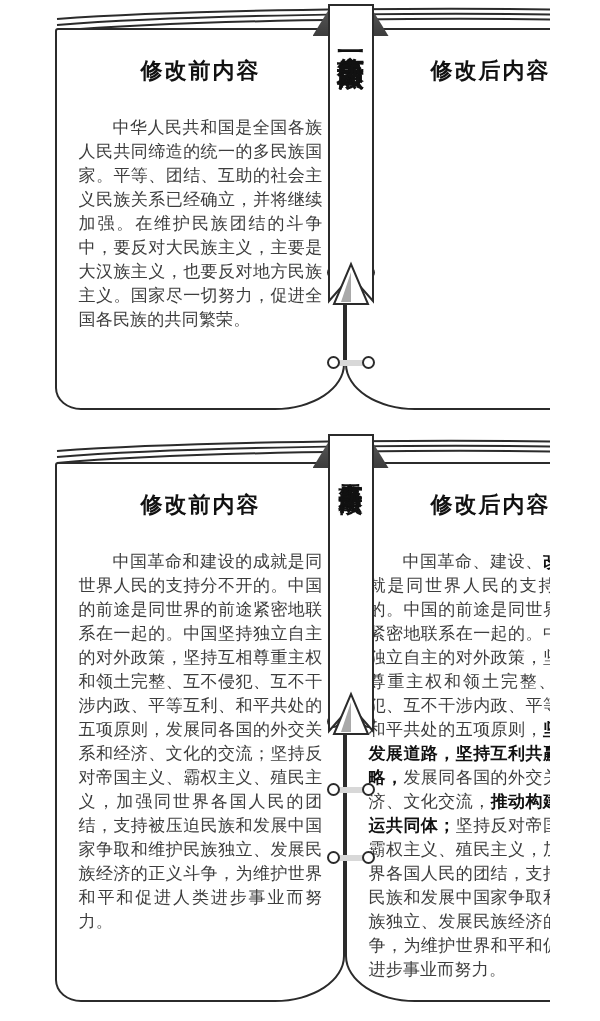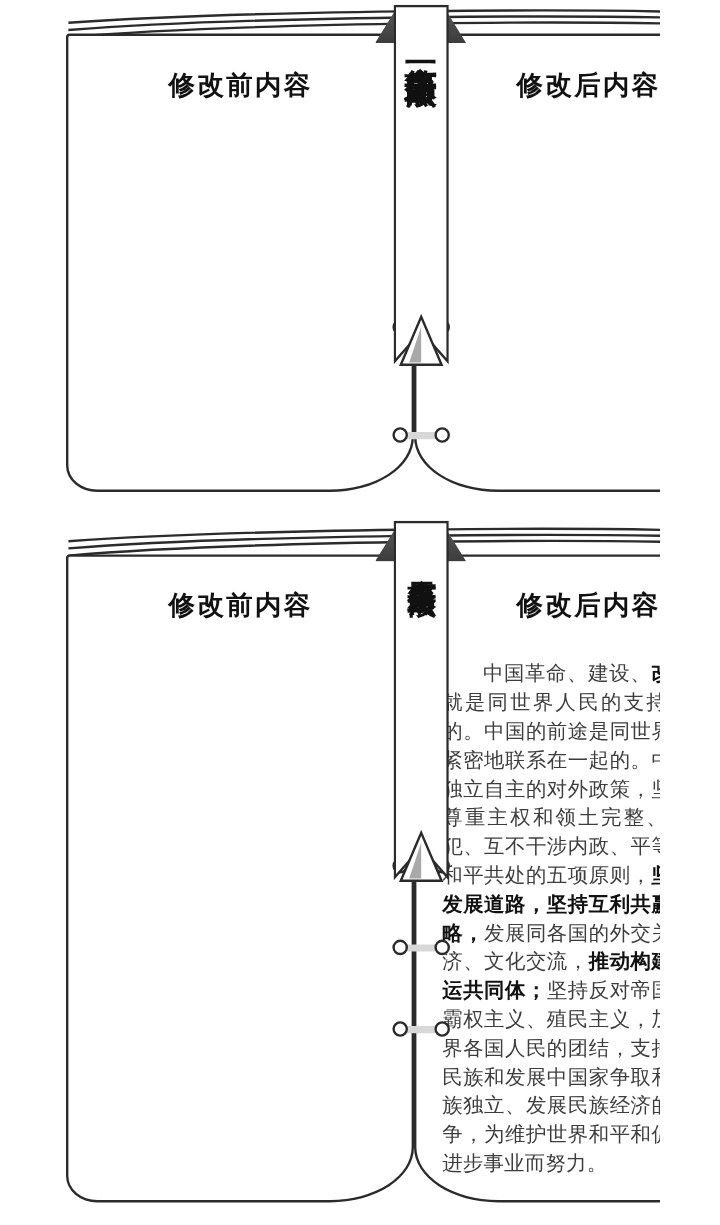--- a/index.html
+++ b/index.html
@@ -64,20 +64,21 @@
 <div class="stage">
 
   <svg class="curl" style="top:6px" viewBox="0 0 592 26">
     <path d="M2,25 C140,13 460,9 590,17"></path>
     <path d="M2,19 C140,8 460,4 590,12"></path>
     <path d="M2,13 C140,3 460,-1 590,7"></path>
   </svg>
 
   <div class="page pageL" style="top:28px;height:382px">
     <h2>修改前内容</h2>
+    <p>中华人民共和国是全国各族人民共同缔造的统一的多民族国家。平等、团结、互助的社会主义民族关系已经确立，并将继续加强。在维护民族团结的斗争中，要反对大民族主义，主要是大汉族主义，也要反对地方民族主义。国家尽一切努力，促进全国各民族的共同繁荣。</p>
   </div>
 
   <div class="page pageR" style="top:28px;height:382px">
     <h2>修改后内容</h2>
   </div>
 
   <div class="ring-row" style="top:266px">
     <span class="ring-bar"></span>
     <span class="ring ring-l"></span>
     <span class="ring ring-r"></span>
@@ -103,20 +104,21 @@
   </div>
 
   <svg class="curl" style="top:438px" viewBox="0 0 592 26">
     <path d="M2,25 C140,13 460,9 590,17"></path>
     <path d="M2,19 C140,8 460,4 590,12"></path>
     <path d="M2,13 C140,3 460,-1 590,7"></path>
   </svg>
 
   <div class="page pageL" style="top:462px;height:540px">
     <h2>修改前内容</h2>
+    <p>中国革命和建设的成就是同世界人民的支持分不开的。中国的前途是同世界的前途紧密地联系在一起的。中国坚持独立自主的对外政策，坚持互相尊重主权和领土完整、互不侵犯、互不干涉内政、平等互利、和平共处的五项原则，发展同各国的外交关系和经济、文化的交流；坚持反对帝国主义、霸权主义、殖民主义，加强同世界各国人民的团结，支持被压迫民族和发展中国家争取和维护民族独立、发展民族经济的正义斗争，为维护世界和平和促进人类进步事业而努力。</p>
   </div>
 
   <div class="page pageR" style="top:462px;height:540px">
     <h2>修改后内容</h2>
     <p>中国革命、建设、<b>改革</b>的成就是同世界人民的支持分不开的。中国的前途是同世界的前途紧密地联系在一起的。中国坚持独立自主的对外政策，坚持互相尊重主权和领土完整、互不侵犯、互不干涉内政、平等互利、和平共处的五项原则，<b>坚持和平发展道路，坚持互利共赢开放战略，</b>发展同各国的外交关系和经济、文化交流，<b>推动构建人类命运共同体；</b>坚持反对帝国主义、霸权主义、殖民主义，加强同世界各国人民的团结，支持被压迫民族和发展中国家争取和维护民族独立、发展民族经济的正义斗争，为维护世界和平和促进人类进步事业而努力。</p>
   </div>
 
   <div class="ring-row" style="top:715px">
     <span class="ring-bar"></span>
     <span class="ring ring-l"></span>

